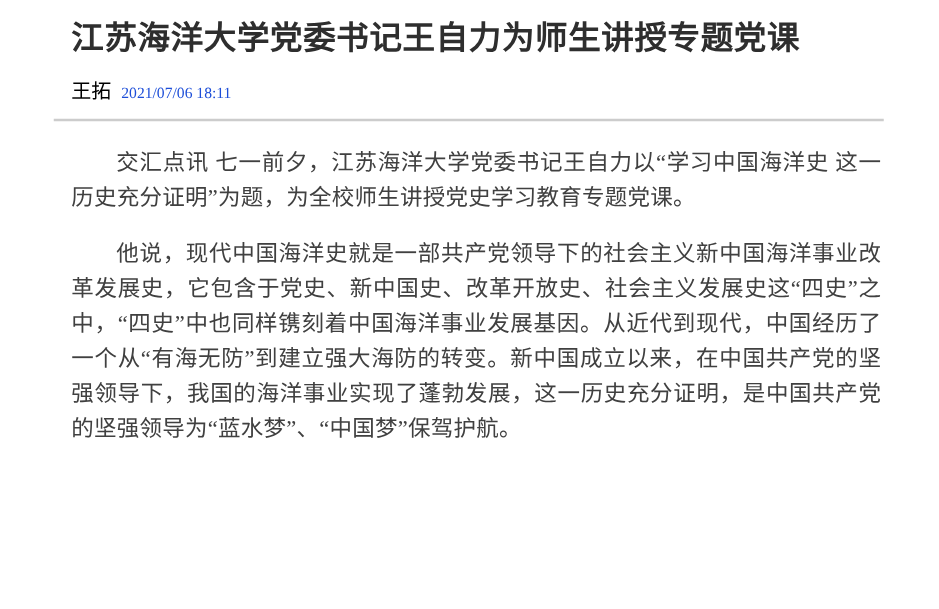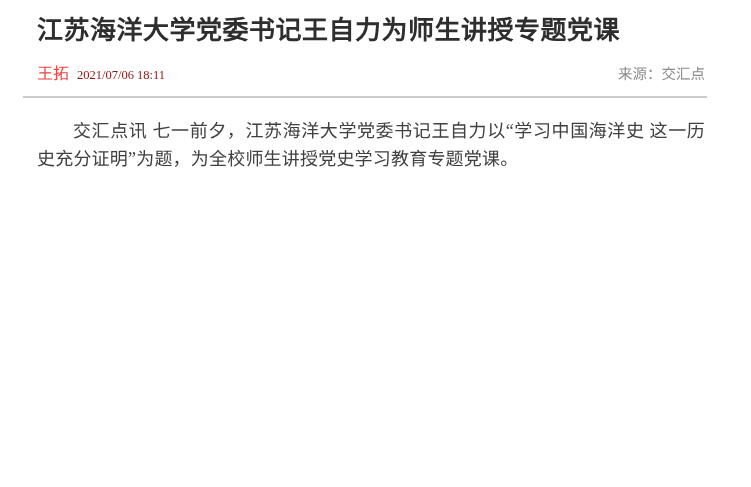--- a/index.html
+++ b/index.html
@@ -7,44 +7,44 @@
     padding: 0;
     background: #ffffff;
     font-family: "Liberation Serif", "DejaVu Serif", serif;
   }
   .page {
     position: relative;
     width: 751px;
     height: 487px;
     background: #ffffff;
     box-sizing: border-box;
-    padding: 14px 46px 0 37px;
+    padding: 14px 46px 0 57px;
     overflow: hidden;
   }
   .article-title {
     margin: 0;
     font-size: 26px;
     line-height: 34px;
     font-weight: 700;
     color: #2e2e2e;
     letter-spacing: 0.5px;
   }
   .byline {
     display: flex;
     align-items: baseline;
     margin-top: 16px;
     line-height: 20px;
   }
   .author {
     font-size: 16px;
-    color: #ef4444;
+    color: #000000;
   }
   .datetime {
     font-size: 12.5px;
-    color: #7f1d1d;
+    color: #1d4ed8;
     margin-left: 8px;
     text-align: center;
   }
   .source {
     margin-left: auto;
     font-size: 14.5px;
     color: #8c8c8c;
   }
   .divider {
     border: none;
@@ -68,22 +68,22 @@
 </head>
 <body>
 
 <div class="page">
 
   <h1 class="article-title">江苏海洋大学党委书记王自力为师生讲授专题党课</h1>
 
   <div class="byline">
     <span class="author">王拓</span>
     <span class="datetime">2021/07/06 18:11</span>
-    <span class="source">来源：交汇点</span>
   </div>
 
   <hr class="divider">
 
   <div class="article-body">
     <p>交汇点讯 七一前夕，江苏海洋大学党委书记王自力以“学习中国海洋史 这一历史充分证明”为题，为全校师生讲授党史学习教育专题党课。</p>
+    <p>他说，现代中国海洋史就是一部共产党领导下的社会主义新中国海洋事业改革发展史，它包含于党史、新中国史、改革开放史、社会主义发展史这“四史”之中，“四史”中也同样镌刻着中国海洋事业发展基因。从近代到现代，中国经历了一个从“有海无防”到建立强大海防的转变。新中国成立以来，在中国共产党的坚强领导下，我国的海洋事业实现了蓬勃发展，这一历史充分证明，是中国共产党的坚强领导为“蓝水梦”、“中国梦”保驾护航。</p>
   </div>
 
 </div>
 
 </body></html>

